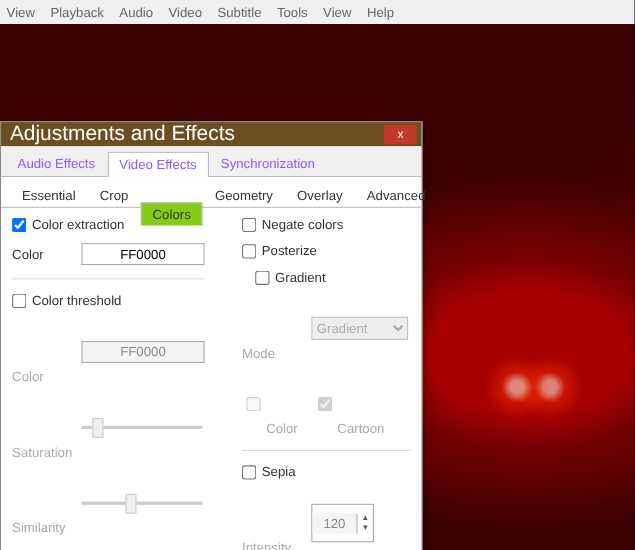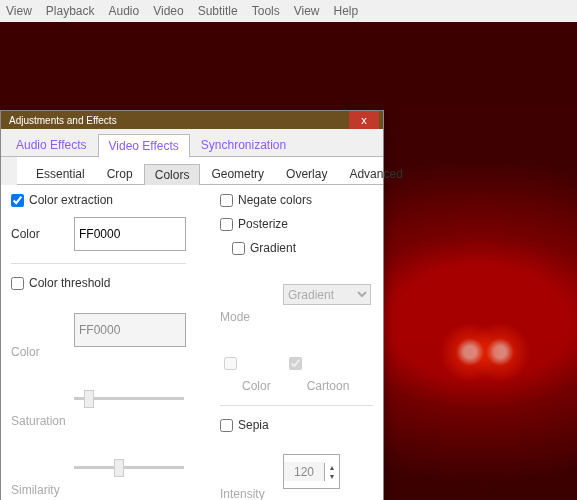--- a/index.html
+++ b/index.html
@@ -12,39 +12,39 @@
   background:
     radial-gradient(circle at 470px 330px, rgba(255,220,200,0.6) 6px, rgba(255,50,0,0.4) 14px, transparent 30px),
     radial-gradient(circle at 500px 330px, rgba(255,220,200,0.6) 6px, rgba(255,50,0,0.4) 14px, transparent 30px),
     radial-gradient(ellipse at 480px 300px, rgba(170,0,0,0.95) 90px, rgba(120,0,0,0.9) 140px, rgba(60,0,0,0.95) 260px),
     linear-gradient(to bottom, #3b0000 0, #5e0000 120px, #780000 200px, #4a0000 360px, #2a0000 100%);
 }
 
 .dialog { position: absolute; top: 110px; left: 0; width: 384px; height: 395px;
   background: #f0f0f0; border: 1px solid #888; display: flex; flex-direction: column; box-shadow: 2px 2px 10px rgba(0,0,0,0.3); }
 .titlebar { height: 28px; background: #6b4f20; display: flex; align-items: center; justify-content: space-between; padding: 0 0 0 8px; }
-.titlebar .title { color: #fff; font-size: 10px; }
+.titlebar .title { color: #fff; font-size: 19px; }
 .titlebar .close { width: 30px; height: 18px; background: #c0392b; color: #fff; display:flex; align-items:center; justify-content:center; font-size: 11px; cursor: pointer; margin-right: 4px; }
 
 .tabs { display: flex; border-bottom: 1px solid #bbb; background: #f0f0f0; padding: 4px 4px 0 4px; }
 .tabs .tab { padding: 4px 10px; border: 1px solid transparent; border-bottom: none; color: #8b5cf6; cursor: pointer; }
 .tabs .tab.active { background: #fff; border-color: #bbb; position: relative; top: 1px; }
 
-.subtabs { display: flex; border-bottom: 1px solid #bbb; background: #fff; padding: 6px 8px 0 8px; margin-left: 16px; }
+.subtabs { display: flex; border-bottom: 1px solid #bbb; background: #fff; padding: 6px 8px 0 8px; }
 .subtabs .stab { padding: 3px 10px; border: 1px solid transparent; border-bottom: none; color: #333; cursor:pointer; }
-.subtabs .stab.active { background: #e5e5e5; border-color: #bbb; position: relative; top: 1px; }
+.subtabs .stab.active { background: #84cc16; border-color: #bbb; position: relative; top: 17px; }
 
 .panel { flex: 1; background: #fff; padding: 8px 10px; display: flex; gap: 34px; }
 .col { flex: 1; display: flex; flex-direction: column; gap: 10px; }
 .row { display: flex; align-items: center; gap: 8px; }
 
 label.cb { display: flex; align-items: center; gap: 5px; color: #333; cursor: pointer; }
 input[type=checkbox] { width: 13px; height: 13px; cursor: pointer; }
 input[type=checkbox]:disabled + span, .dim { color: #aaa; margin-top: 45px; }
-input[type=text] { height: 34px; border: 1px solid #aaa; background: #fff; text-align: left; padding: 0 4px; width: 112px; }
+input[type=text] { height: 20px; border: 1px solid #aaa; background: #fff; text-align: center; padding: 0 4px; width: 112px; }
 input[type=text]:disabled { background: #f4f4f4; color: #888; }
 select { height: 21px; width: 88px; background:#e8e8e8; border:1px solid #aaa; font-size:12px; }
 select:disabled { color:#888; }
 .field-label { width: 55px; color: #333; }
 .field-label.dim { color: #aaa; }
 
 .slider { appearance:none; -webkit-appearance:none; width:110px; height:3px; background:#ccc; outline:none; }
 .slider::-webkit-slider-thumb { appearance:none; width:10px; height:18px; background:#e8e8e8; border:1px solid #999; cursor:pointer; }
 .slider:disabled::-webkit-slider-thumb { background:#eee; border-color:#ccc; }
 .slider::-moz-range-thumb { width:10px; height:18px; background:#e8e8e8; border:1px solid #999; cursor:pointer; }

